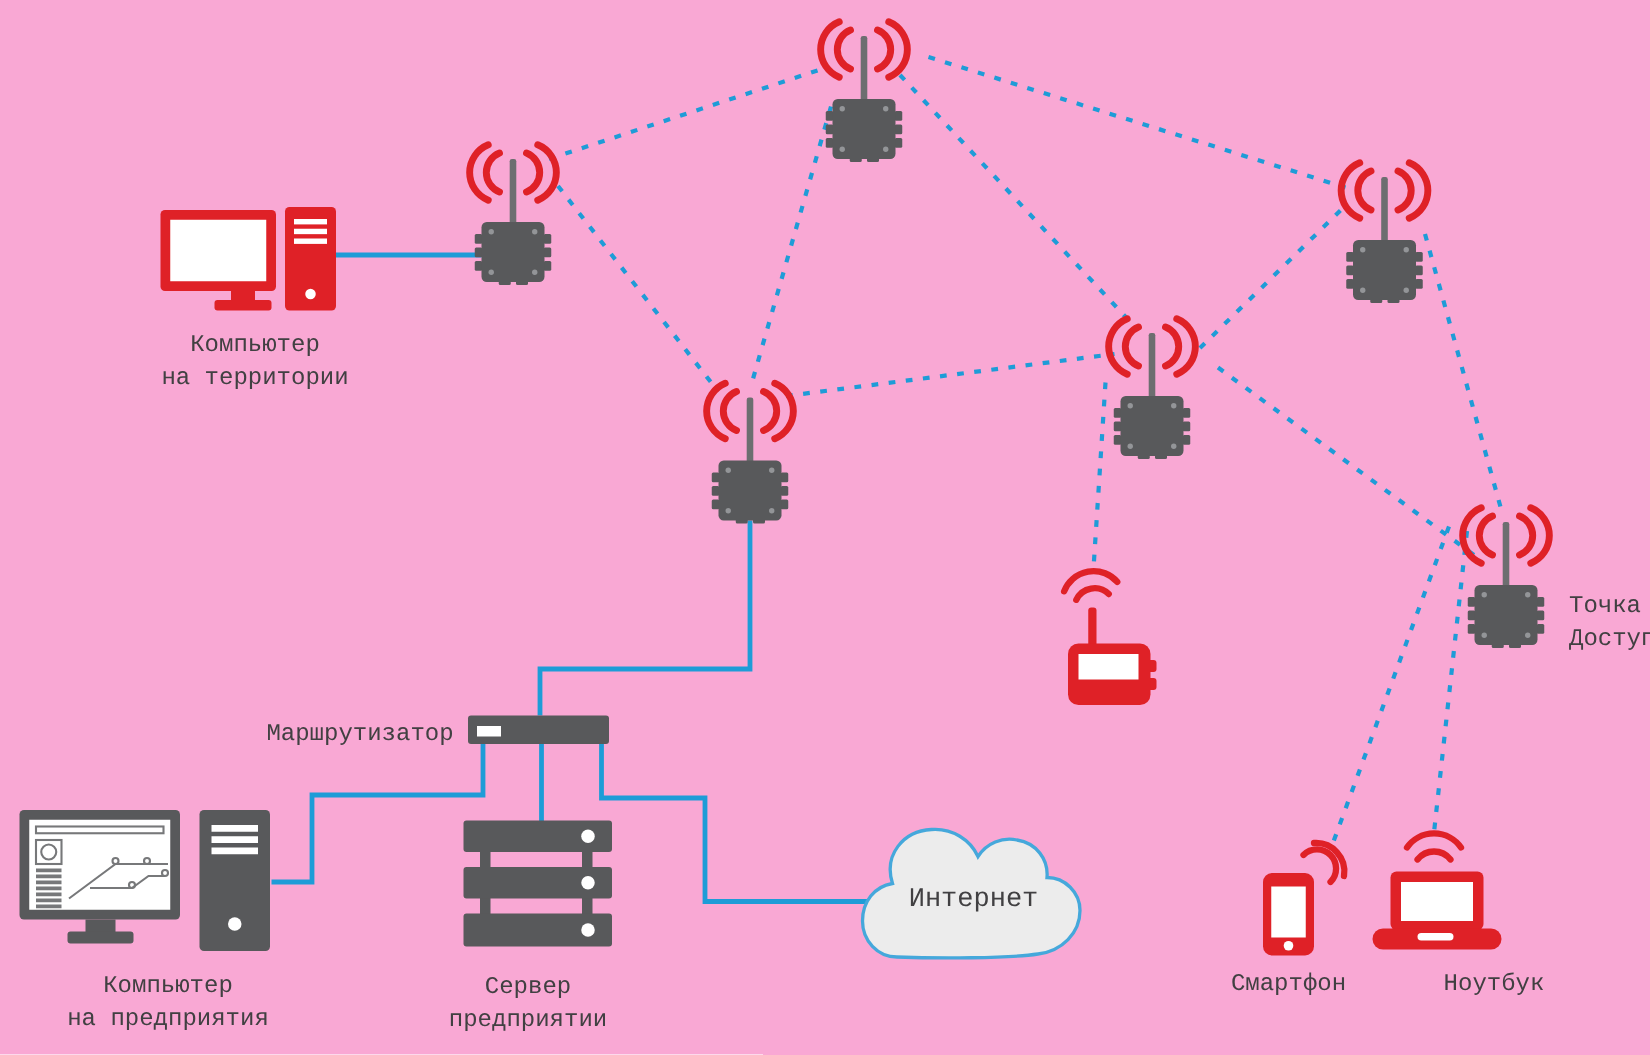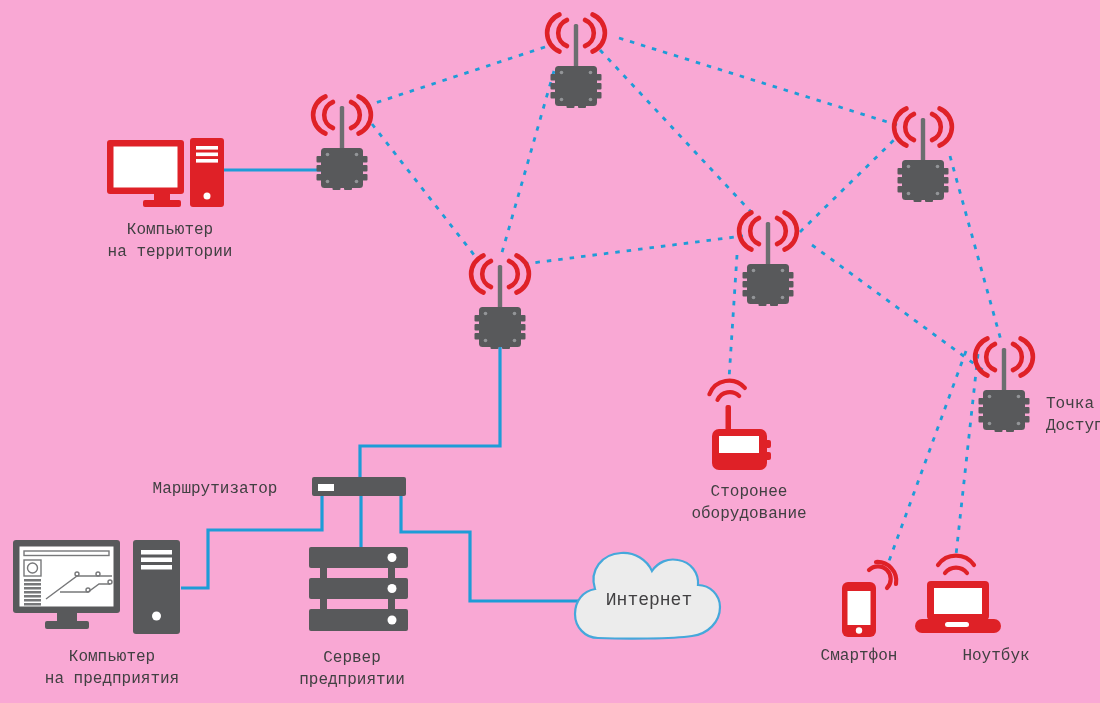--- a/index.html
+++ b/index.html
@@ -191,38 +191,34 @@
       <rect x="915" y="619" width="86" height="14" rx="7" class="f-red"></rect>
       <rect x="945" y="622" width="24" height="5" rx="2.5" fill="#fff"></rect>
     </g>
   </svg>
 
   <div class="lbl" style="left:170px;top:219px">
     <div>Компьютер</div>
     <div>на территории</div>
   </div>
 
-  <div class="lbl" style="left:215px;top:478px">Маршрутизатор</div>
+  <div class="lbl" style="left:240px;top:478px">Маршрутизатор</div>
 
   <div class="lbl" style="left:112px;top:646px">
     <div>Компьютер</div>
     <div>на предприятия</div>
   </div>
 
   <div class="lbl" style="left:352px;top:647px">
     <div>Сервер</div>
     <div>предприятии</div>
   </div>
 
   <div class="lbl-cloud" style="left:649px;top:600px">Интернет</div>
 
-  <div class="lbl" style="left:749px;top:481px">
-    <div>Сторонее</div>
-    <div>оборудование</div>
-  </div>
 
   <div class="lbl lbl-left" style="left:1046px;top:393px">
     <div>Точка</div>
     <div>Доступа</div>
   </div>
 
   <div class="lbl" style="left:859px;top:645px">Смартфон</div>
 
   <div class="lbl" style="left:996px;top:645px">Ноутбук</div>
 

